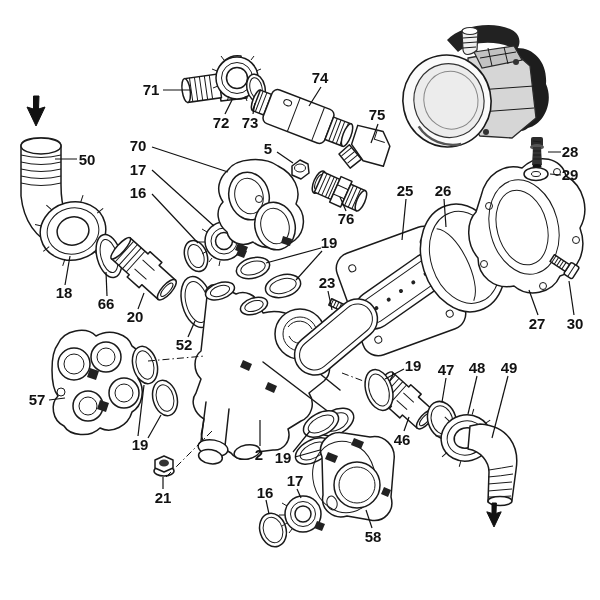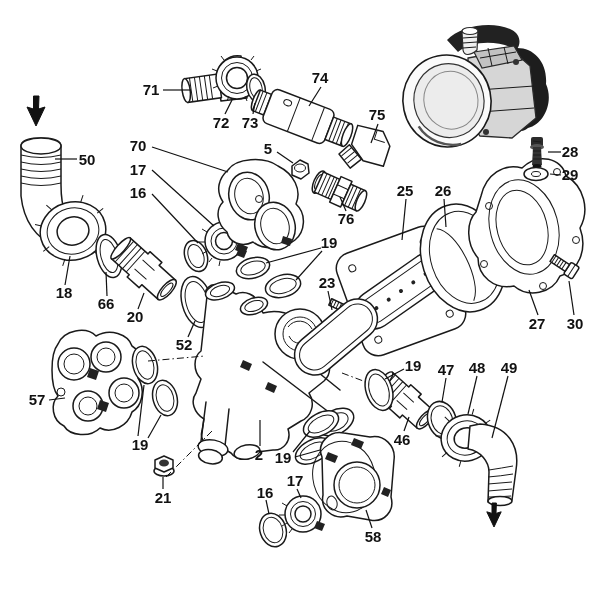--- a/index.html
+++ b/index.html
@@ -1,16 +1,16 @@
 <!DOCTYPE html>
 <html><head>
 <meta charset="utf-8">
 <style>
   html,body{margin:0;padding:0;background:#ffffff;}
-  #stage{position:relative;width:600px;height:600px;background:#ffffff;overflow:hidden;}
+  #stage{position:relative;width:600px;height:600px;background:#ffffff;overflow:hidden;border-radius:25px;}
   svg{display:block;}
   .part-label{font-family:"Liberation Sans","DejaVu Sans",sans-serif;font-weight:bold;font-size:15px;fill:#111;text-anchor:middle;}
   .leader{fill:none;stroke:#111;stroke-width:1.2;}
   .dashline{fill:none;stroke:#111;stroke-width:1;stroke-dasharray:7 3 1.5 3;}
   .flow-arrow{fill:#111;stroke:#111;stroke-width:1;}
   .ln{fill:none;stroke:#1a1a1a;stroke-width:1.5;stroke-linecap:round;stroke-linejoin:round;}
   .fw{fill:#ffffff;stroke:#1a1a1a;stroke-width:1.5;stroke-linejoin:round;}
   .thin{fill:none;stroke:#1a1a1a;stroke-width:1;}
   .dk{fill:#222;stroke:none;}
 </style>

